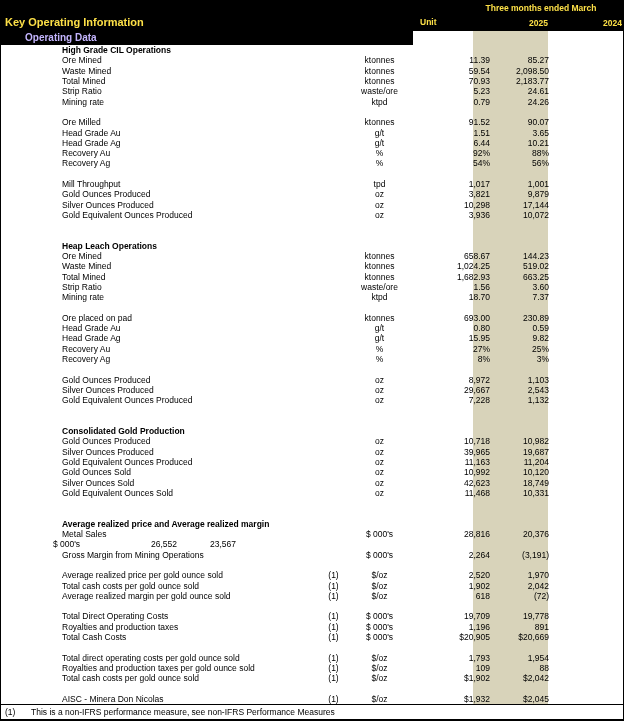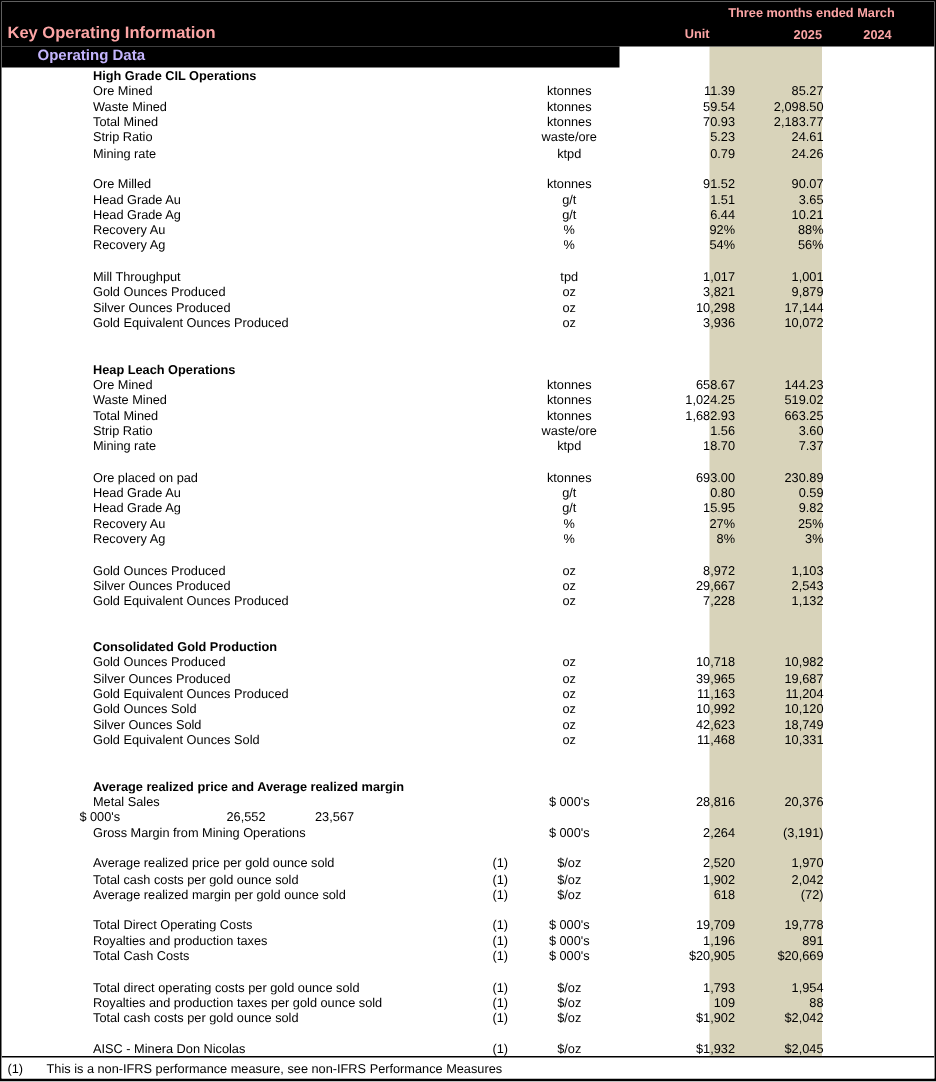--- a/index.html
+++ b/index.html
@@ -13,30 +13,30 @@
     position: relative; width: 624px; height: 721px;
     background: #fff; border: 1px solid #000; border-bottom-width: 2px;
     overflow: hidden;
   }
   .band {
     position: absolute; left: 472px; top: 30px; width: 75px; height: 673px;
     background: #d8d3ba;
   }
   .topbar {
     position: absolute; top: 0; left: 0; width: 622px; height: 30px;
-    background: #000; color: #fca5a5;
+    background: #000; color: #fde047;
   }
   .period {
     position: absolute; top: 2px; left: 460px; width: 160px;
     text-align: center; font-weight: bold; font-size: 8.5px; white-space: nowrap;
   }
   .title { position: absolute; left: 4px; bottom: 3px; font-weight: bold; font-size: 11px; white-space: nowrap; }
-  .unit-h { position: absolute; left: 419px; bottom: 4px; width: 53px; text-align: right; font-weight: bold; font-size: 8.5px; }
+  .unit-h { position: absolute; left: 419px; bottom: 4px; width: 53px; text-align: left; font-weight: bold; font-size: 8.5px; }
   .y25-h { position: absolute; left: 472px; bottom: 3px; width: 75px; text-align: right; font-weight: bold; font-size: 8.5px; }
-  .y24-h { position: absolute; left: 547px; bottom: 3px; width: 74px; text-align: center; font-weight: bold; font-size: 8.5px; }
+  .y24-h { position: absolute; left: 547px; bottom: 3px; width: 74px; text-align: right; font-weight: bold; font-size: 8.5px; }
   .subbar {
     position: absolute; top: 30px; left: 0; width: 412px; height: 14px;
     background: #000; color: #c4b5fd;
   }
   .subbar span { position: absolute; left: 24px; top: 1px; font-weight: bold; font-size: 10px; white-space: nowrap; }
   #table-body { position: absolute; top: 44px; left: 0; width: 574px; }
   .row { display: flex; height: 10.3px; align-items: center; font-size: 8.5px; line-height: 10px; }
   .c-label { flex: 1; padding-left: 61px; white-space: nowrap; overflow: hidden; }
   .section-title .c-label { font-weight: bold; }
   .c-note { width: 39px; text-align: center; flex: none; }

